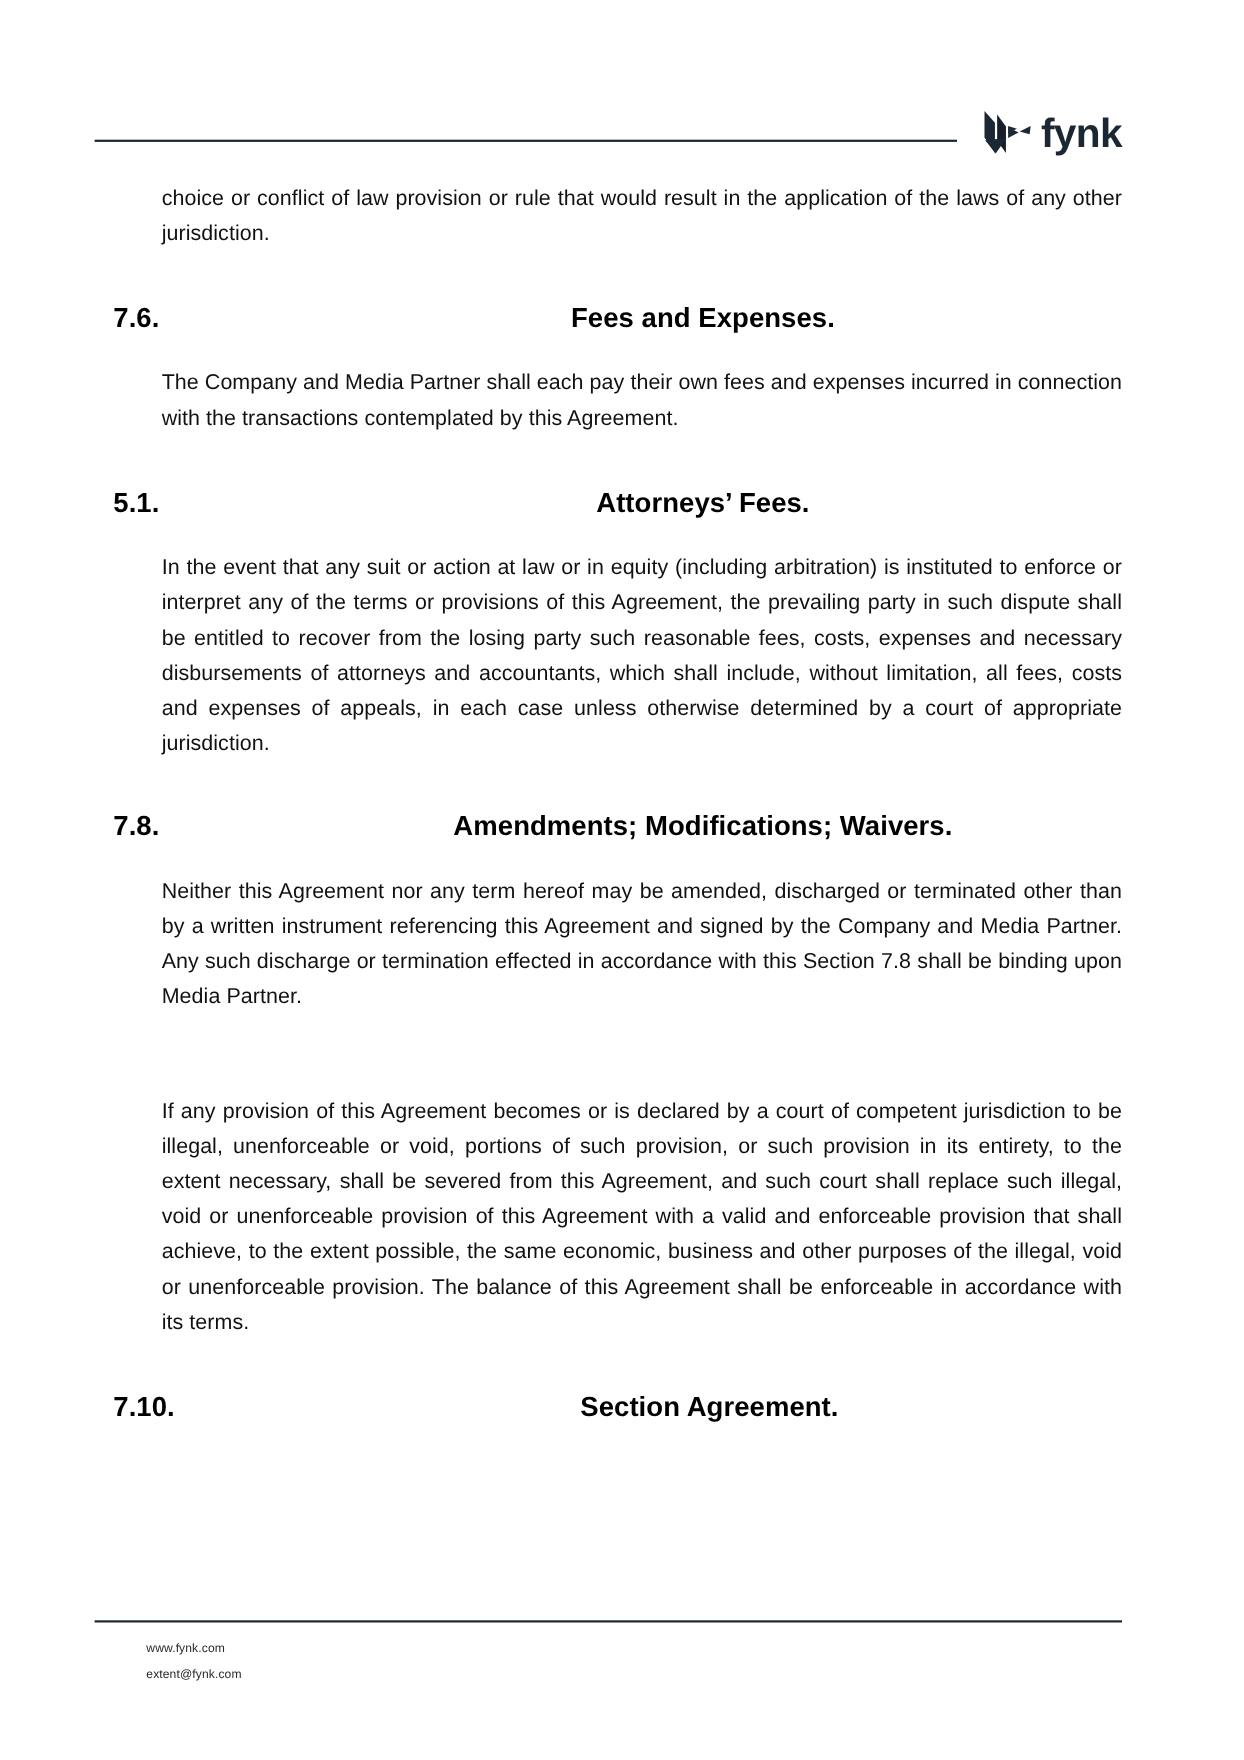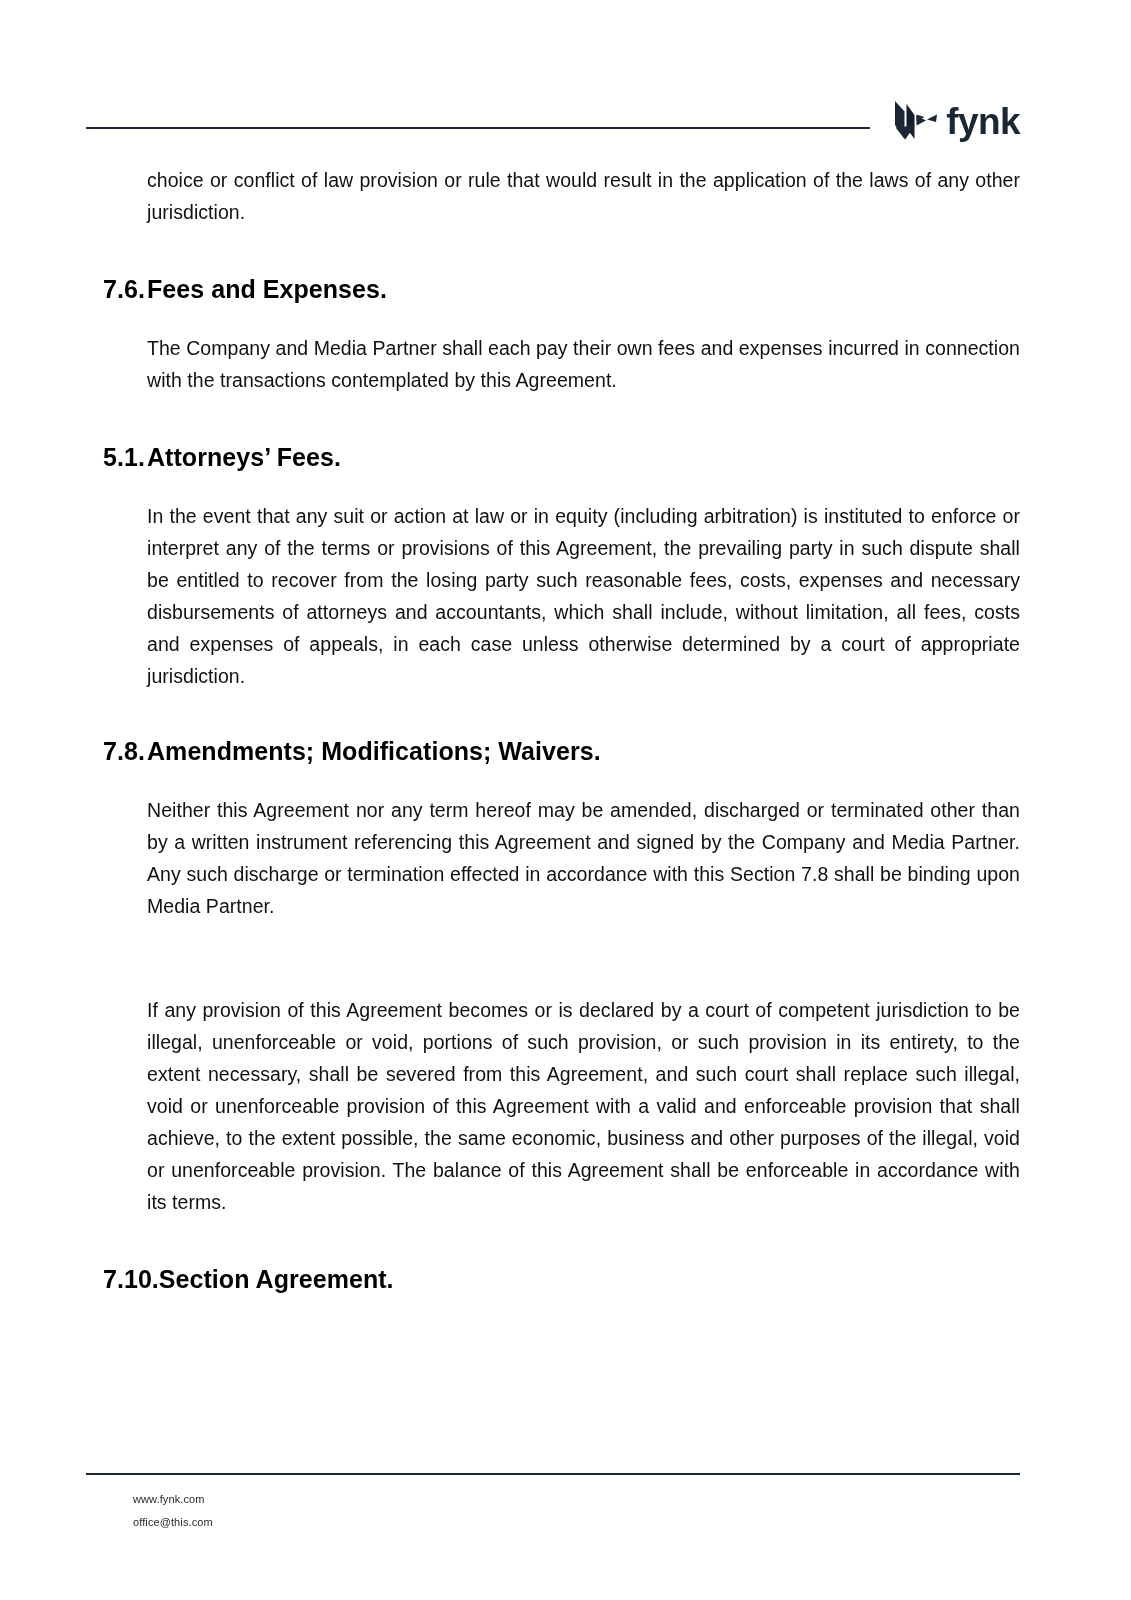--- a/index.html
+++ b/index.html
@@ -88,20 +88,21 @@
     line-height: 30px;
     letter-spacing: 0.05px;
   }
   .clause-num {
     display: inline-block;
     min-width: 44px;
     flex: 0 0 auto;
   }
   .clause-title {
     flex: 1 1 auto;
+    text-align: center;
   }
   .sp-28 { height: 28px; }
   .sp-44 { height: 44px; }
   .sp-46 { height: 46px; }
 
   
   .footer {
     position: absolute;
     left: 0;
     bottom: 0;
@@ -189,17 +190,17 @@
       <span class="clause-num">7.10.</span>
       <span class="clause-title">Section Agreement.</span>
     </div>
 
   </div>
 
   <div class="footer">
     <div class="footer-rule"></div>
     <div class="footer-lines">
       <span class="footer-line">www.fynk.com</span>
-      <span class="footer-line">office@this.com</span>
+      <span class="footer-line">extent@fynk.com</span>
     </div>
   </div>
 
 </div>
 
 </body></html>

